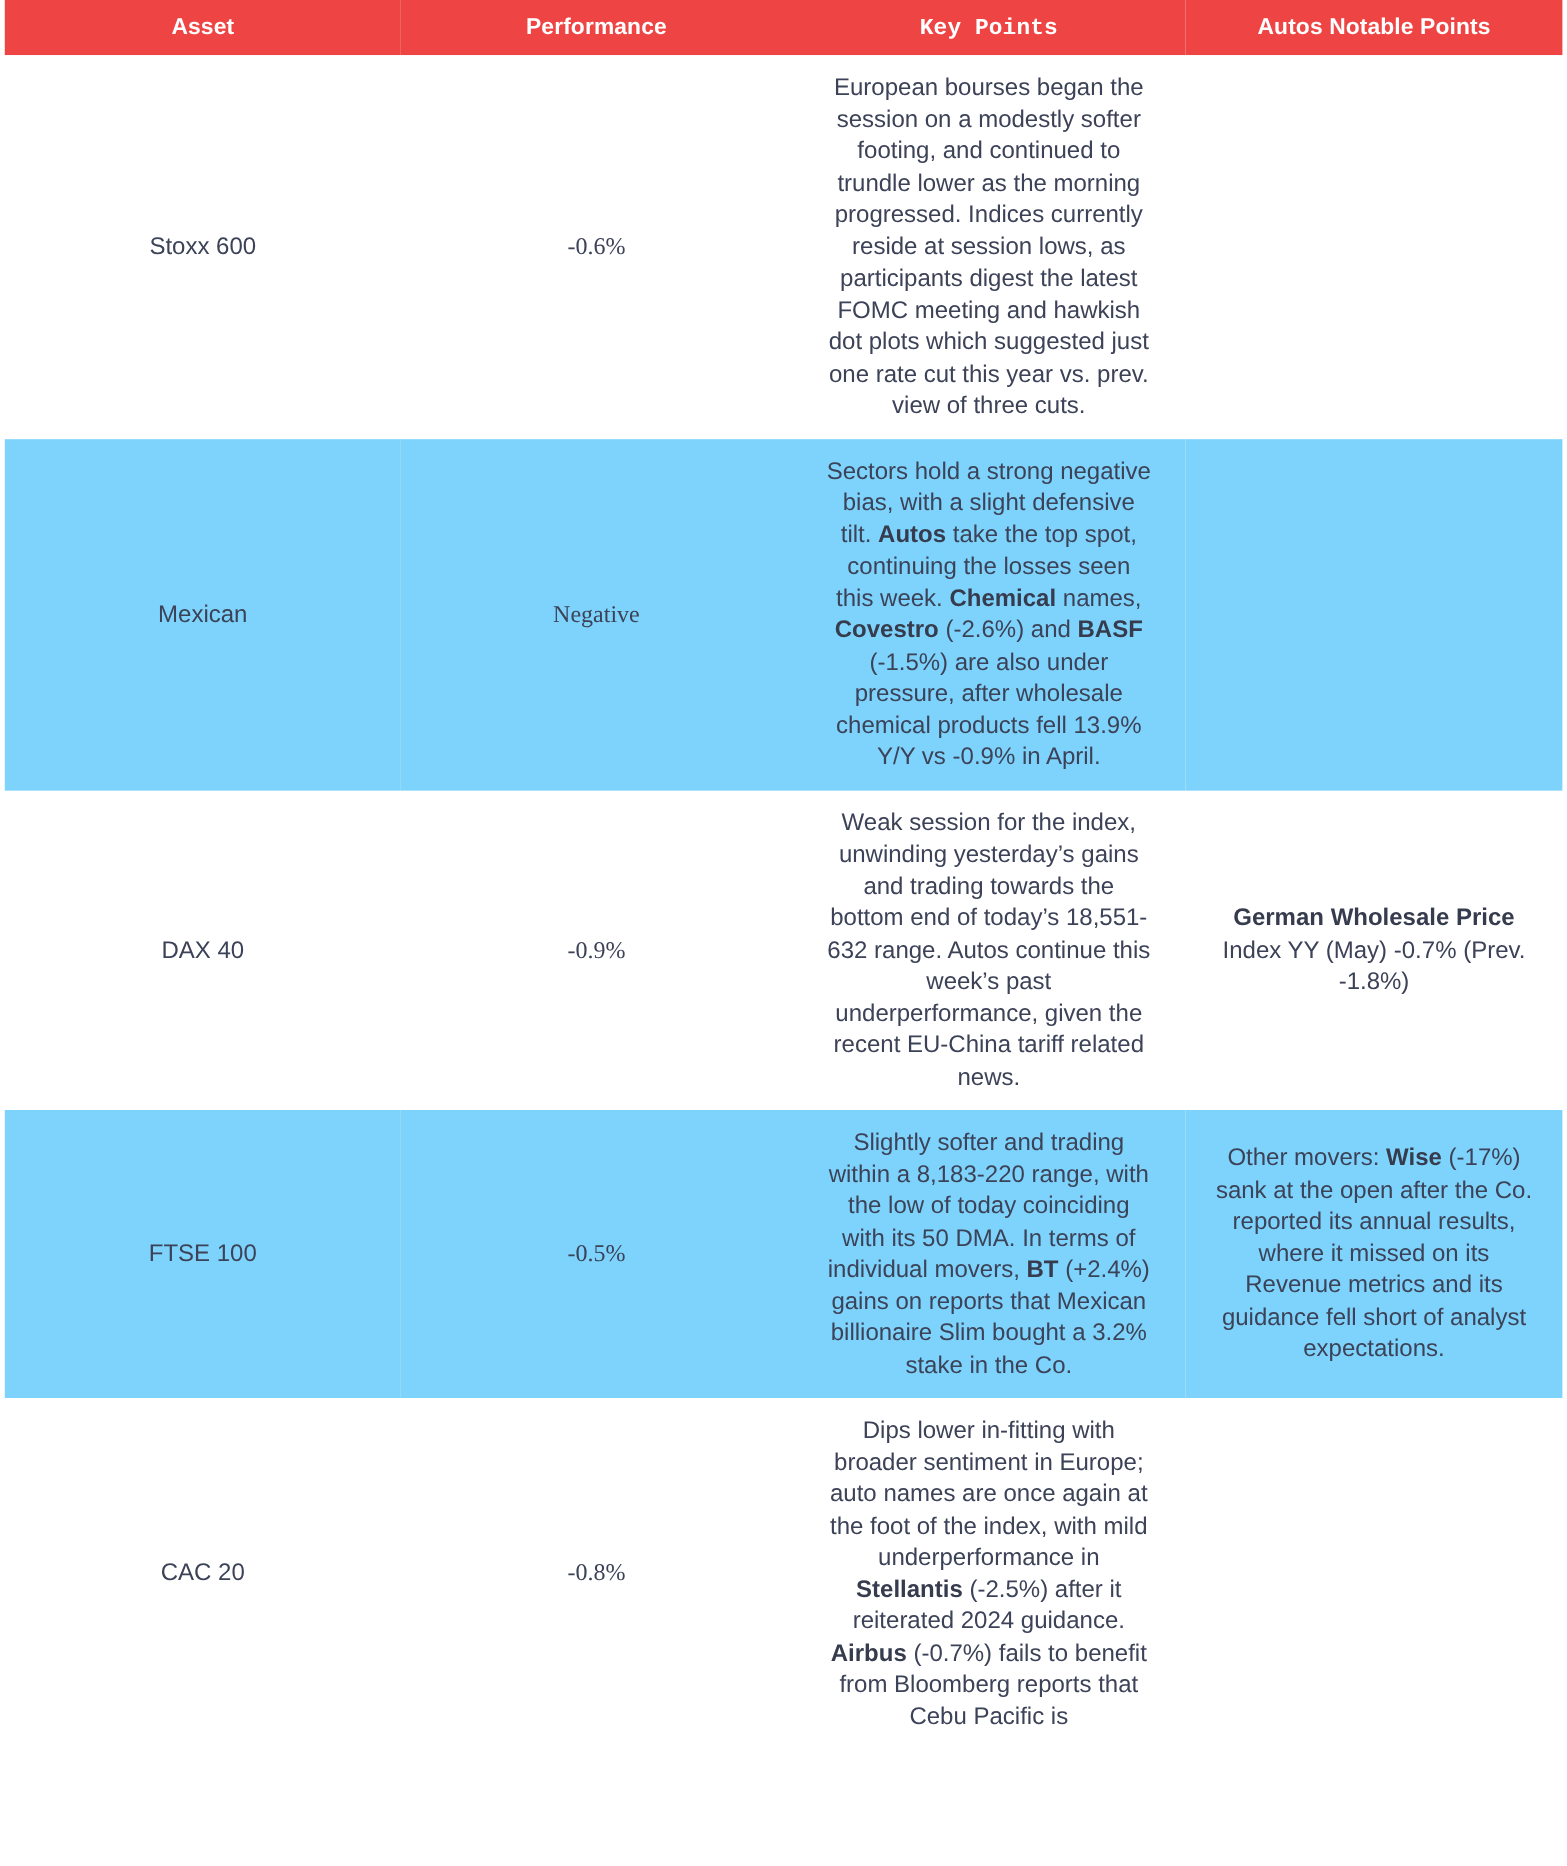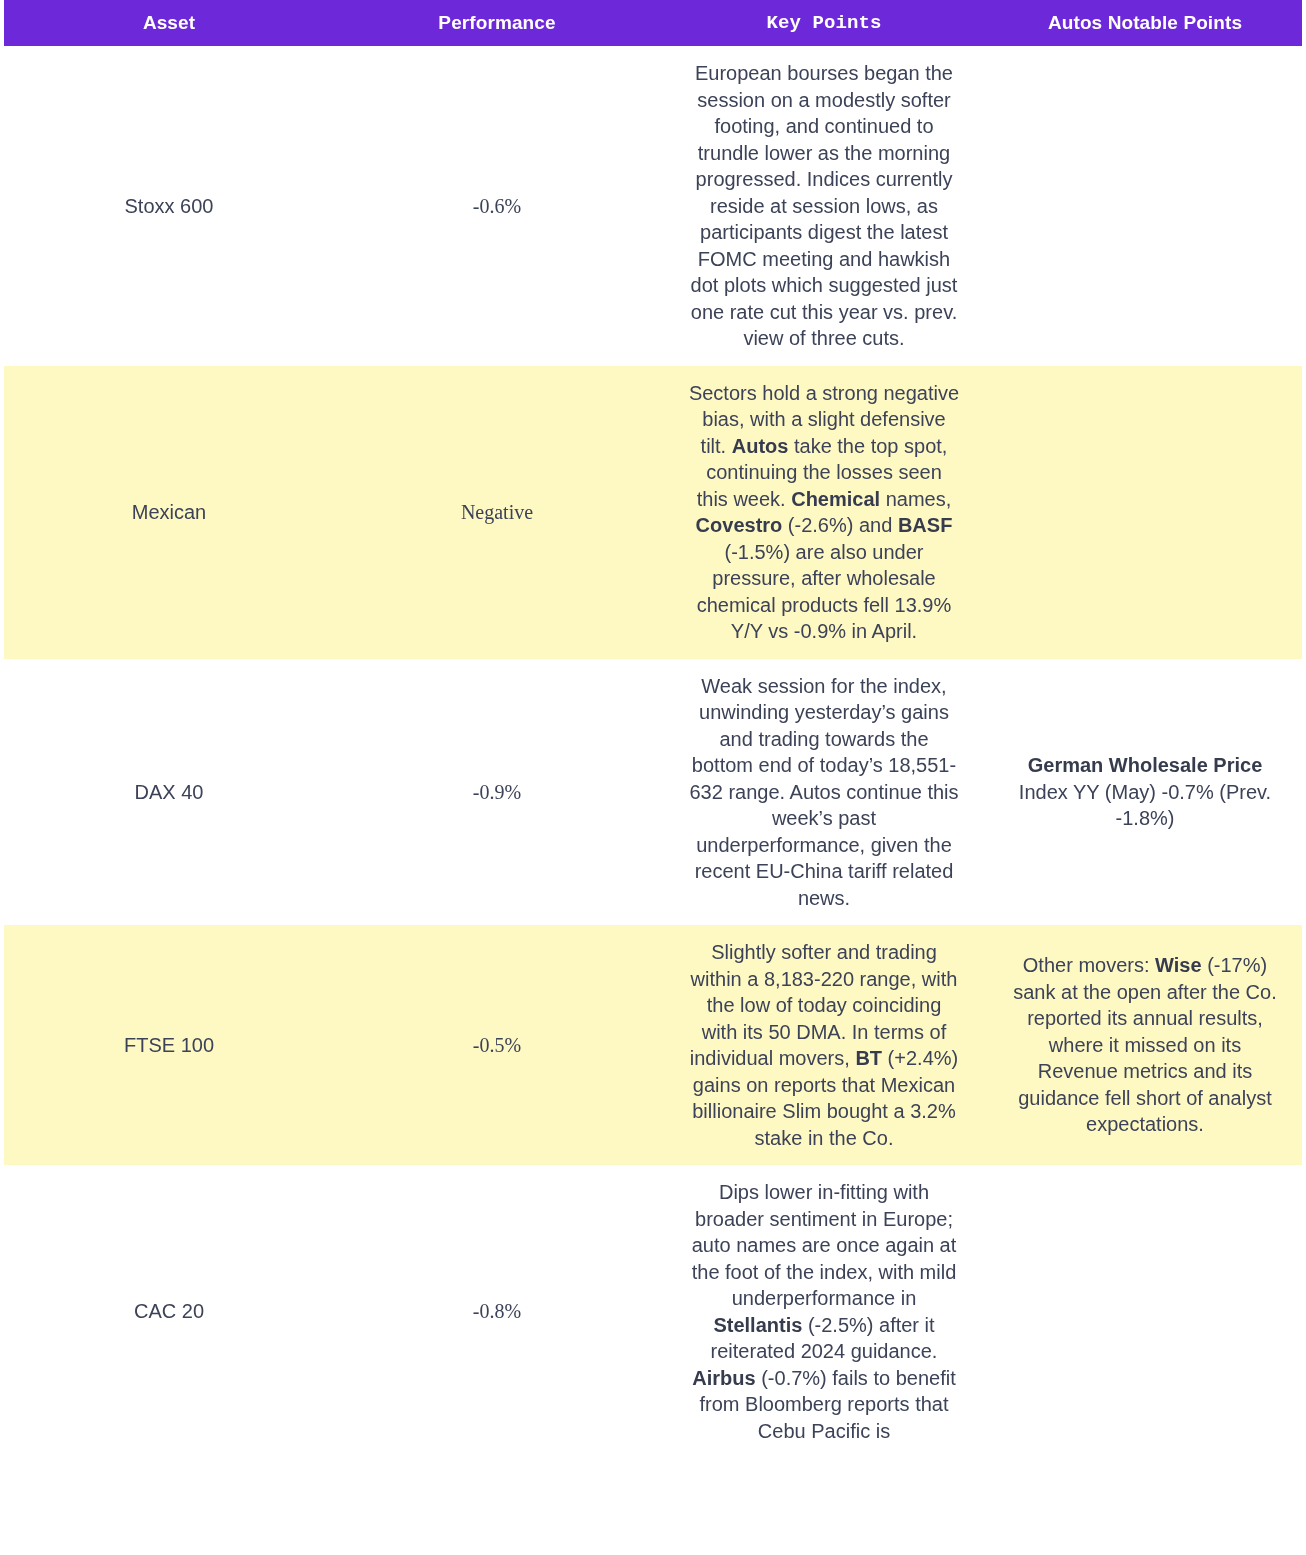--- a/index.html
+++ b/index.html
@@ -21,33 +21,33 @@
     padding: 0 4px;
   }
 
   table.market-table {
     width: 1298px;
     border-collapse: collapse;
     table-layout: fixed;
   }
 
   thead th {
-    background: #6d28d9;
+    background: #ef4444;
     color: #ffffff;
     font-size: 19px;
     font-weight: bold;
     text-align: center;
     height: 46px;
     padding: 0;
     vertical-align: middle;
     letter-spacing: 0.1px;
   }
 
   tbody tr.alt > td {
-    background: #fef9c3;
+    background: #7dd3fc;
   }
   tbody tr > td {
     background: #ffffff;
   }
 
   tbody td {
     vertical-align: middle;
     text-align: center;
     font-size: 20px;
     line-height: 26.5px;

